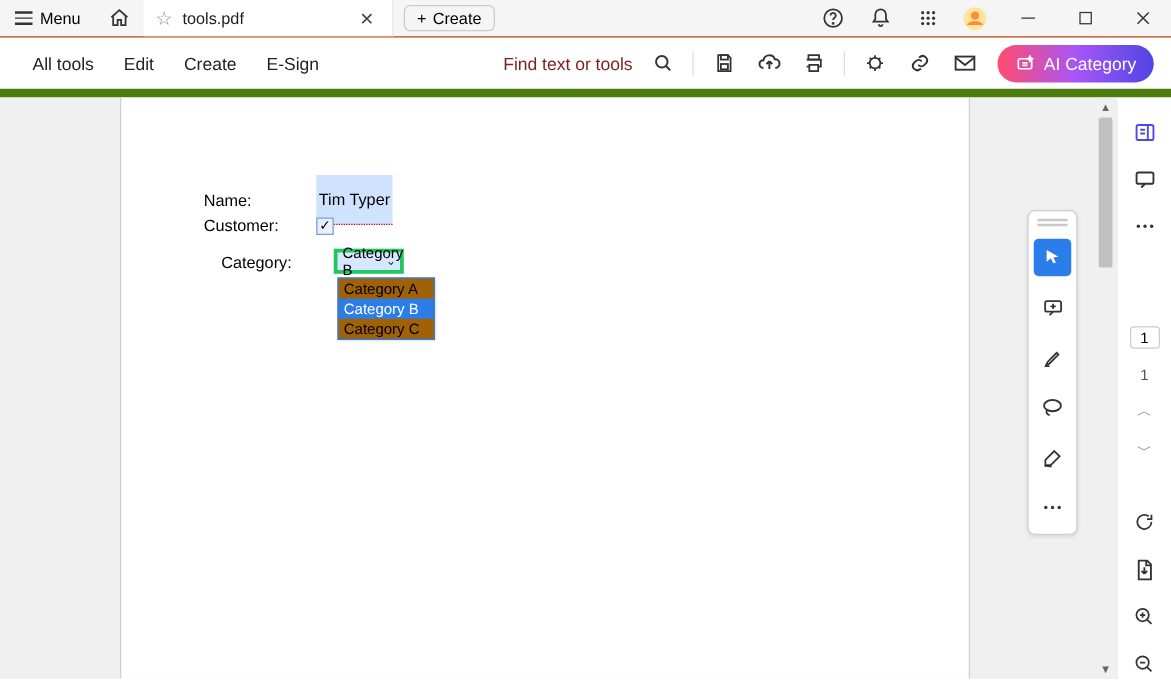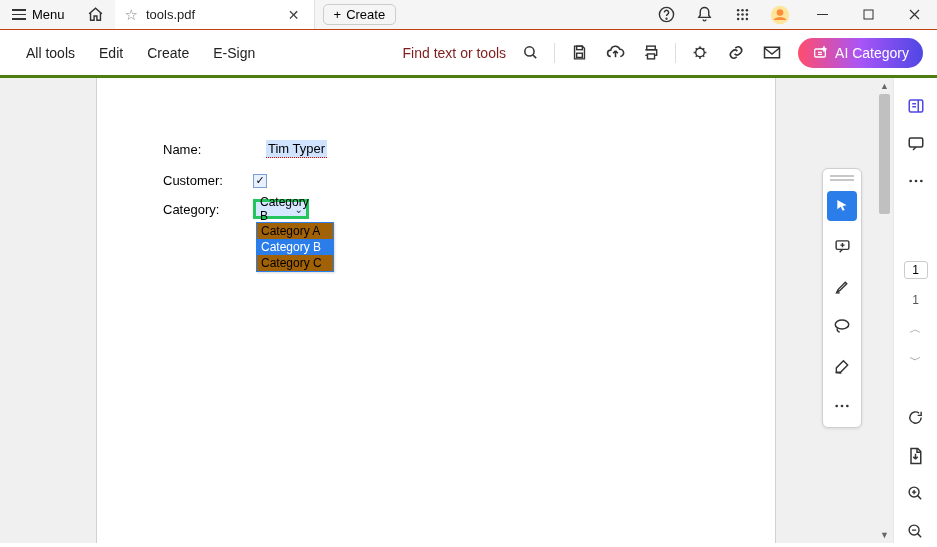--- a/index.html
+++ b/index.html
@@ -15,42 +15,42 @@
     .tab .star { color: #888; font-size: 15px; }
     .tab .tab-title { font-size: 13px; color: #222; flex: 1; }
     .tab .close { width: 20px; height: 20px; display: flex; align-items: center; justify-content: center; border-radius: 3px; cursor: pointer; font-size: 14px; color: #444; }
     .create-btn { margin: 4px 8px; padding: 3px 10px; border: 1px solid #ccc; border-radius: 5px; background: #f5f5f5; display: flex; align-items: center; gap: 5px; font-size: 13px; cursor: pointer; }
     .title-spacer { flex: 1; }
     .title-right { display: flex; align-items: center; }
     .title-icon { width: 38px; height: 34px; display: flex; align-items: center; justify-content: center; cursor: pointer; color: #333; }
     .win-btn { width: 46px; height: 34px; display: flex; align-items: center; justify-content: center; cursor: pointer; }
 
     
-    .toolbar { height: 48px; display: flex; align-items: center; padding: 0 14px; border-bottom: 3px solid #4d7c0f; gap: 0; }
+    .toolbar { height: 48px; display: flex; align-items: center; padding: 0 14px; border-bottom: 7px solid #4d7c0f; gap: 0; }
     .tb-link { padding: 6px 12px; font-size: 14px; color: #222; cursor: pointer; border-radius: 4px; }
     .tb-spacer { flex: 1; }
     .find-text { font-size: 14px; color: #7f1d1d; margin-right: 6px; }
     .tb-icon { width: 36px; height: 36px; display: flex; align-items: center; justify-content: center; cursor: pointer; border-radius: 4px; color: #333; }
     .tb-sep { width: 1px; height: 20px; background: #ddd; margin: 0 6px; }
     .ai-btn { margin-left: 8px; padding: 7px 14px; border-radius: 18px; background: linear-gradient(90deg, #ff4d6d 0%, #a855f7 50%, #4f46e5 100%); color: #fff; font-size: 14px; font-weight: 500; display: flex; align-items: center; gap: 7px; cursor: pointer; border: none; }
 
     
     .main { display: flex; height: calc(547px - 34px - 48px); position: relative; }
     .doc-area { flex: 1; background: #f0f0f0; position: relative; overflow: hidden; }
     .page { position: absolute; left: 96px; top: 0; width: 680px; height: 100%; background: #fff; border-left: 1px solid #d0d0d0; border-right: 1px solid #d0d0d0; }
     .page-scrollbar { position: absolute; right: 0; top: 0; width: 17px; height: 100%; background: #f0f0f0; }
     .page-scrollbar .thumb { position: absolute; top: 16px; left: 3px; width: 11px; height: 120px; background: #c0c0c0; border-radius: 2px; }
     .page-scrollbar .arrow { position: absolute; left: 0; width: 17px; height: 16px; display:flex; align-items:center; justify-content:center; font-size:9px; color:#666;}
     .page-scrollbar .arrow.up { top:0; }
     .page-scrollbar .arrow.down { bottom:0; }
 
     
     .form-row { position: absolute; display: flex; align-items: center; font-size: 13px; }
     .form-label { width: 90px; color: #000; }
-    .name-value { background: #cfe3ff; padding: 1px 2px; color: #000; border-bottom: 1px dotted #d00; margin-left: 13px; }
+    .name-value { background: #cfe3ff; padding: 12px 2px; color: #000; border-bottom: 1px dotted #d00; }
     .checkbox { width: 14px; height: 14px; border: 1px solid #7a9ed6; background: #e8f0fd; display: flex; align-items: center; justify-content: center; font-size: 11px; color: #000; }
     .dropdown { width: 56px; height: 20px; border: 3px solid #22c55e; background: #d6e8ff; display: flex; align-items: center; padding: 0 4px; font-size: 12px; cursor: pointer; position: relative; }
     .dropdown .caret { position: absolute; right: 3px; color: #333; font-size: 10px; }
     .dropdown-list { position: absolute; left: 0; top: 20px; width: 78px; background: #a16207; border: 1px solid #2b7de9; box-shadow: 1px 1px 2px rgba(0,0,0,.15); }
     .dropdown-list .opt { padding: 1px 4px; font-size: 12px; cursor: pointer; }
     .dropdown-list .opt.sel { background: #2b7de9; color: #fff; }
 
     
     .tool-palette { position: absolute; left: 822px; top: 90px; width: 40px; background: #fff; border: 1px solid #d0d0d0; border-radius: 6px; box-shadow: 0 1px 3px rgba(0,0,0,.1); display: flex; flex-direction: column; align-items: center; padding: 6px 0; gap: 10px; }
     .palette-handle { width: 24px; height: 6px; border-top: 2px solid #c8c8c8; border-bottom: 2px solid #c8c8c8; }
@@ -214,21 +214,21 @@
   <div class="doc-area">
     <div class="page">
       <div class="form-row" style="left:66px;top:62px;">
         <span class="form-label">Name:</span>
         <span class="name-value">Tim Typer</span>
       </div>
       <div class="form-row" style="left:66px;top:95px;">
         <span class="form-label">Customer:</span>
         <span class="checkbox">✓</span>
       </div>
-      <div class="form-row" style="left:66px;top:121px;align-items:flex-start;">
+      <div class="form-row" style="left:80px;top:121px;align-items:flex-start;">
         <span class="form-label" style="padding-top:3px;">Category:</span>
         <div class="dropdown">
           <span>Category B</span>
           <span class="caret">⌄</span>
           <div class="dropdown-list">
             <div class="opt">Category A</div>
             <div class="opt sel">Category B</div>
             <div class="opt">Category C</div>
           </div>
         </div>

